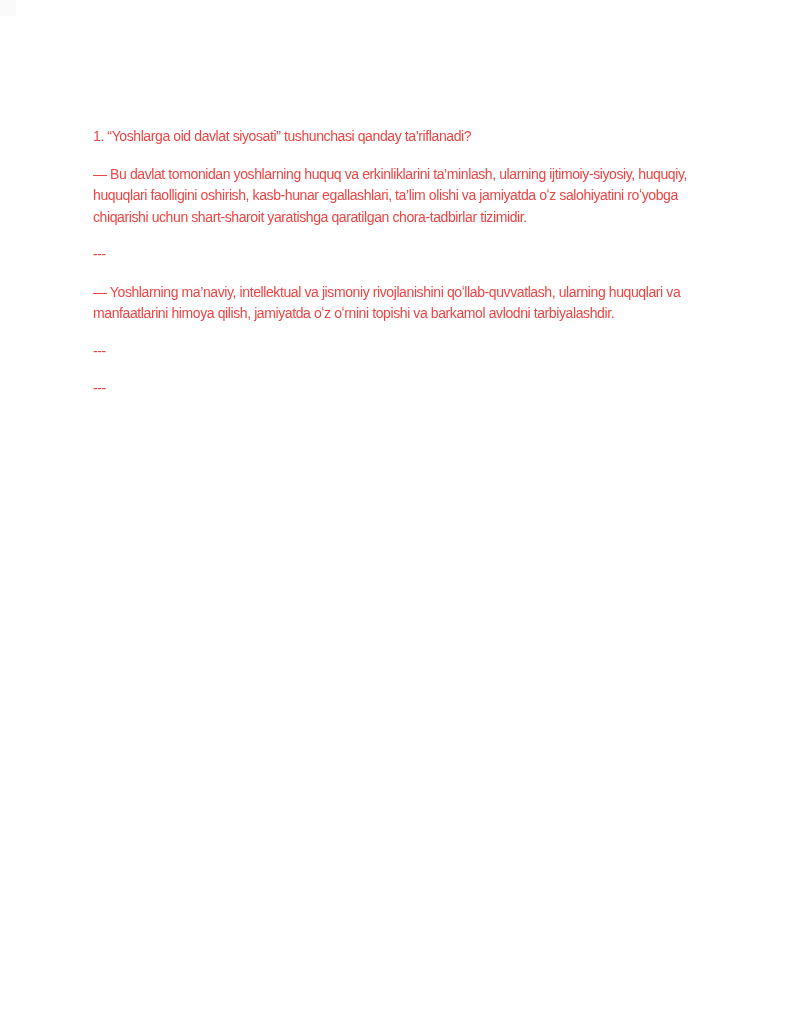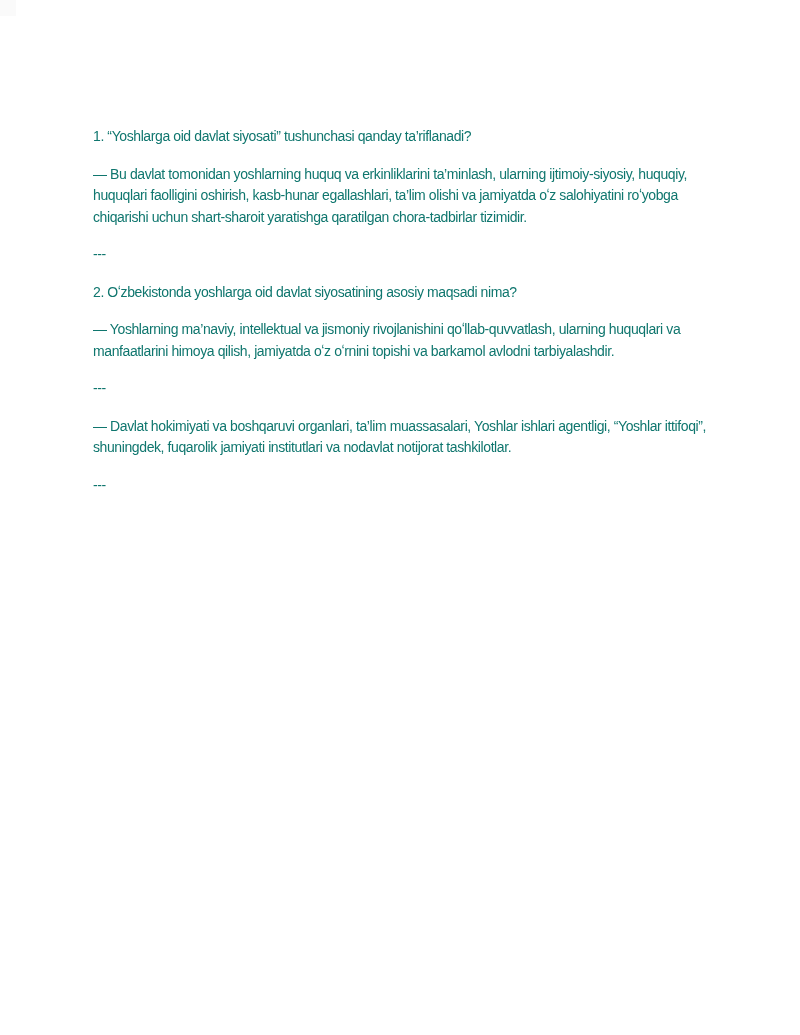--- a/index.html
+++ b/index.html
@@ -13,21 +13,21 @@
   .page {
     position: relative;
     box-sizing: border-box;
     width: 800px;
     height: 1035px;
     padding: 126px 80px 0 93px;
     font-family: "Liberation Sans", sans-serif;
     font-size: 14px;
     letter-spacing: -0.4px;
     line-height: 21.5px;
-    color: #0f766e;
+    color: #ef4444;
     background: #ffffff;
   }
   .corner-artifact {
     position: absolute;
     top: 0;
     left: 0;
     width: 16px;
     height: 16px;
     background: #fafafa;
   }
@@ -43,20 +43,18 @@
 </head>
 <body>
 
 <div class="page">
   <div class="corner-artifact"></div>
 
   <p class="question">1. “Yoshlarga oid davlat siyosati” tushunchasi qanday ta’riflanadi?</p>
   <p class="answer">— Bu davlat tomonidan yoshlarning huquq va erkinliklarini ta’minlash, ularning ijtimoiy-siyosiy, huquqiy, huquqlari faolligini oshirish, kasb-hunar egallashlari, ta’lim olishi va jamiyatda oʻz salohiyatini roʻyobga chiqarishi uchun shart-sharoit yaratishga qaratilgan chora-tadbirlar tizimidir.</p>
   <p class="separator">---</p>
 
-  <p class="question">2. Oʻzbekistonda yoshlarga oid davlat siyosatining asosiy maqsadi nima?</p>
   <p class="answer">— Yoshlarning ma’naviy, intellektual va jismoniy rivojlanishini qoʻllab-quvvatlash, ularning huquqlari va manfaatlarini himoya qilish, jamiyatda oʻz oʻrnini topishi va barkamol avlodni tarbiyalashdir.</p>
   <p class="separator">---</p>
 
-  <p class="answer">— Davlat hokimiyati va boshqaruvi organlari, ta’lim muassasalari, Yoshlar ishlari agentligi, “Yoshlar ittifoqi”, shuningdek, fuqarolik jamiyati institutlari va nodavlat notijorat tashkilotlar.</p>
   <p class="separator">---</p>
 
 </div>
 
 </body></html>

